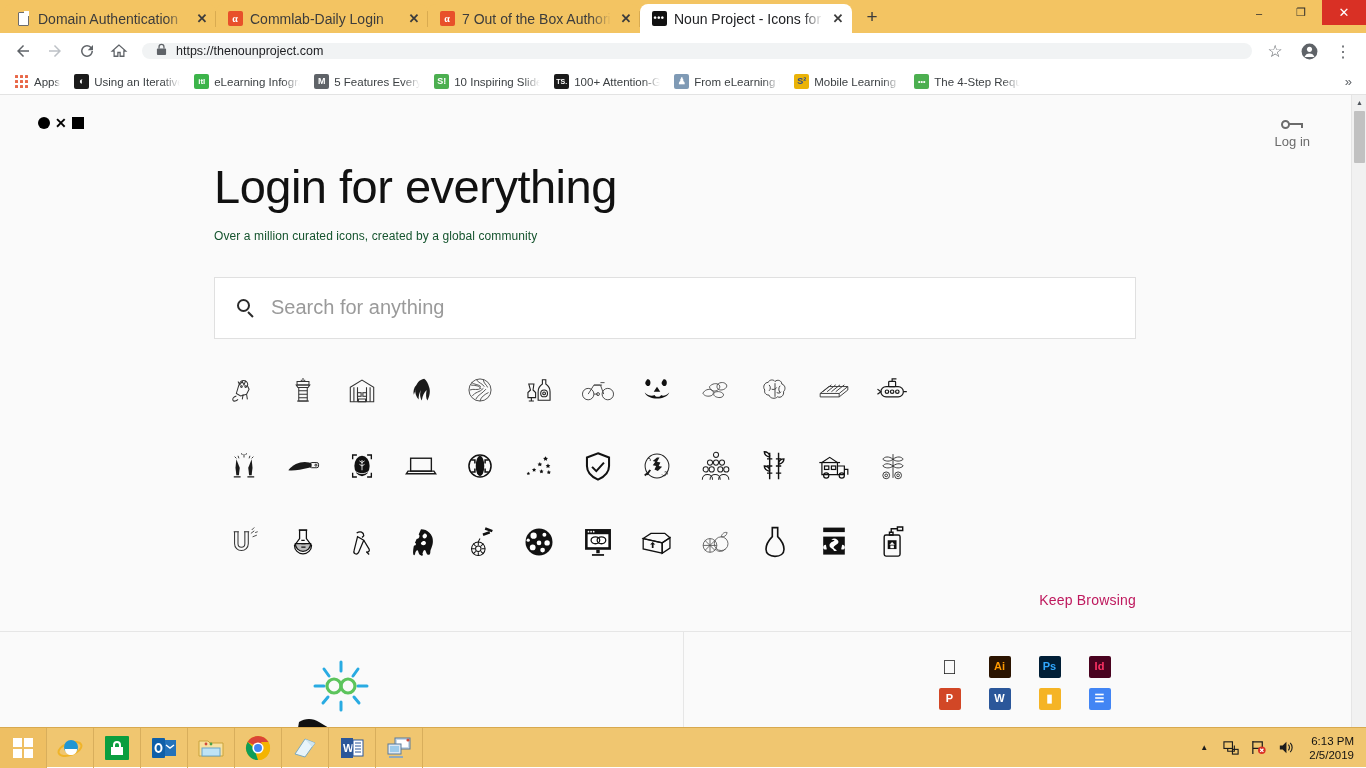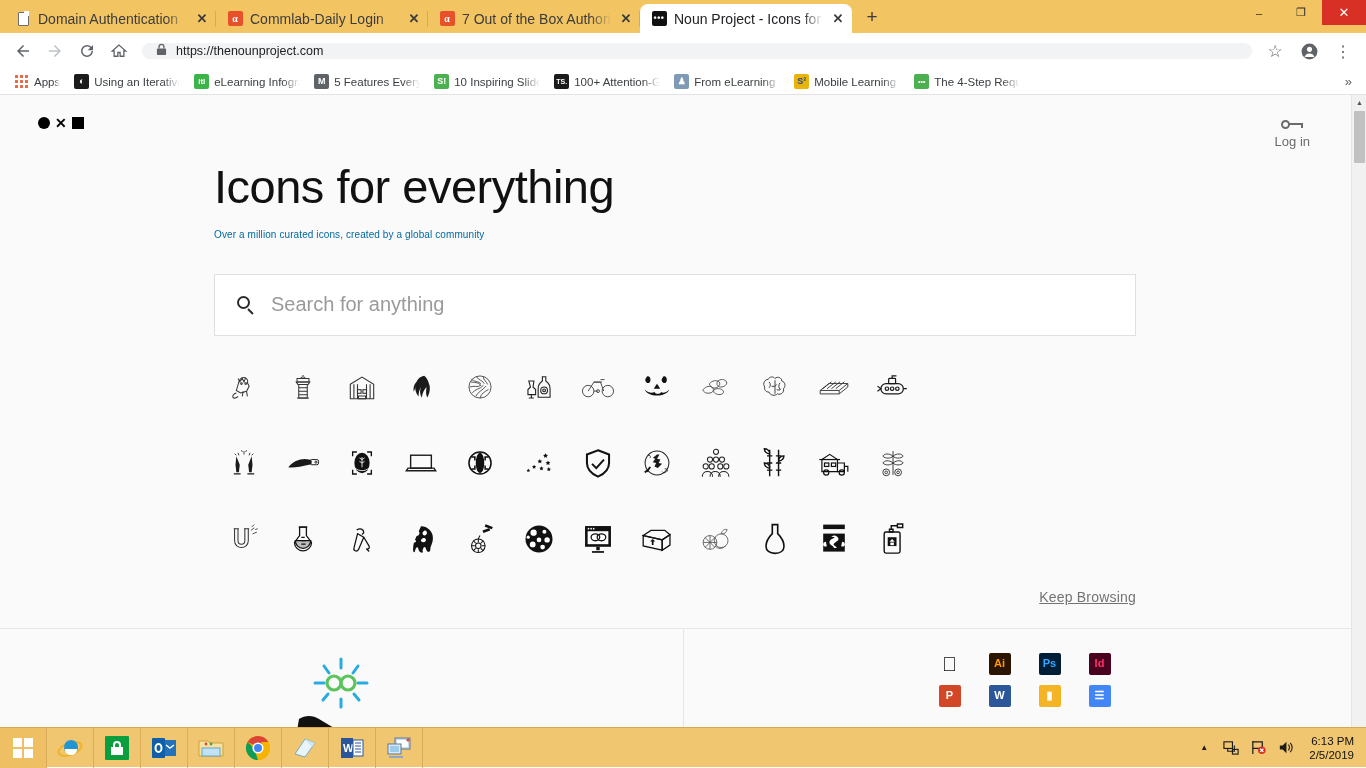--- a/index.html
+++ b/index.html
@@ -166,21 +166,21 @@
     position:absolute; right:0px; top:6px; width:2.4px; height:5px;
     background:#6b6b6b;
   }
 
   .hero { padding:12px 0 0 214px; }
   .hero h1 {
     font-size:47px; font-weight:400; color:#111; letter-spacing:-0.5px;
     line-height:1.1;
   }
   .hero p {
-    margin-top:16px; font-size:10px; color:#0369a1; letter-spacing:0.1px;
+    margin-top:16px; font-size:12px; color:#14532d; letter-spacing:0.1px;
   }
 
   .searchwrap { padding:34px 0 0 214px;text-align:right; }
   .searchbox {
     width:922px; height:62px; background:#fff;
     border:1px solid #e0e0e0;
     display:flex; align-items:center; gap:16px; padding:0 22px;
   }
   .mag { width:18px; height:18px; position:relative; flex:0 0 18px; }
   .mag .mg-c {
@@ -199,21 +199,21 @@
     display:grid; grid-template-columns:repeat(12,1fr); row-gap:26px;
   }
   .icon-cell {
     height:50px; display:flex; align-items:center; justify-content:center;
   }
   .icon-cell svg { display:block; }
 
   .keepwrap { width:922px; margin-left:214px; text-align:right;
               padding-top:24px; }
   .keep-browsing {
-    font-size:14px; color:#737373; text-decoration:underline;
+    font-size:14px; color:#be185d; 
     letter-spacing:0.2px;
   }
 
   .lower {
     margin-top:22px; border-top:1px solid #e6e6e6;
     display:flex; height:120px;
   }
   .lower-col {
     flex:1; display:flex; align-items:flex-start; justify-content:center;
     padding-top:24px; position:relative;
@@ -405,21 +405,21 @@
       <span class="key-icon">
         <span class="kring"></span>
           <span class="kshaft"></span>
           <span class="ktooth"></span>
       </span>
       <span>Log in</span>
     </div>
   </div>
 
   <div class="hero">
-    <h1>Icons for everything</h1>
+    <h1>Login for everything</h1>
     <p>Over a million curated icons, created by a global community</p>
   </div>
 
   <div class="searchwrap">
     <div class="searchbox">
       <span class="mag">
           <span class="mg-c"></span>
           <span class="mg-h"></span>
         </span>
       <span class="search-placeholder">Search for anything</span>

